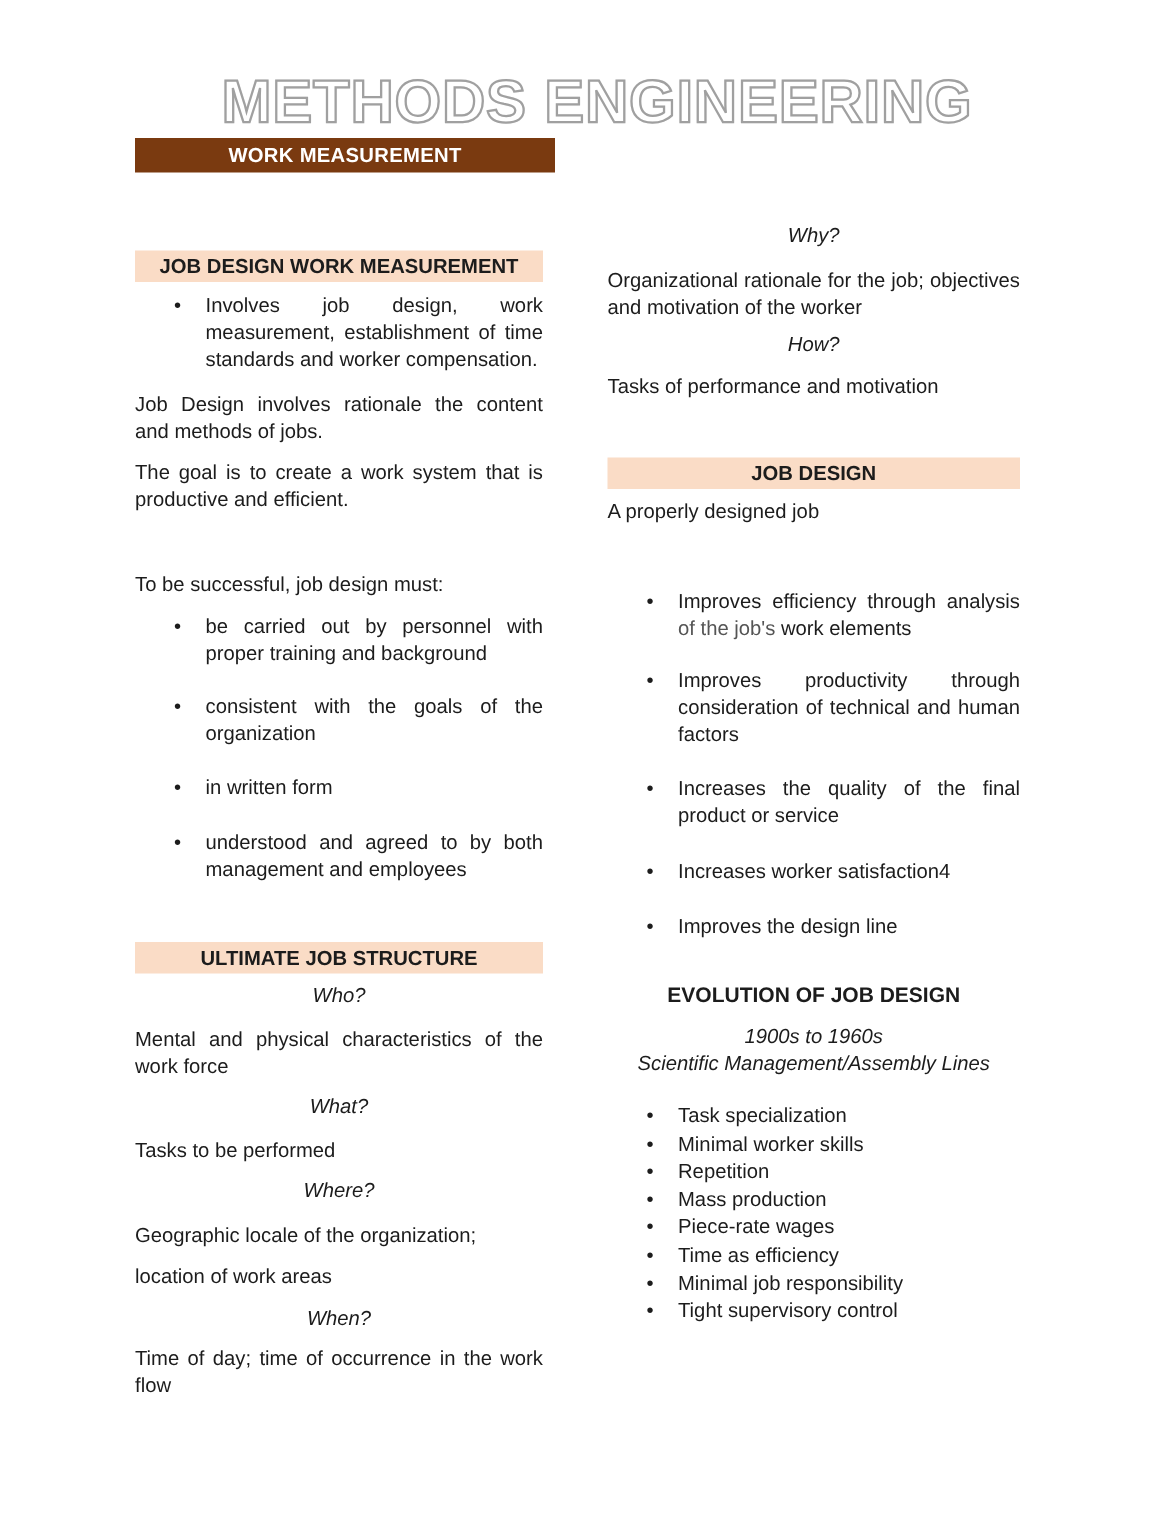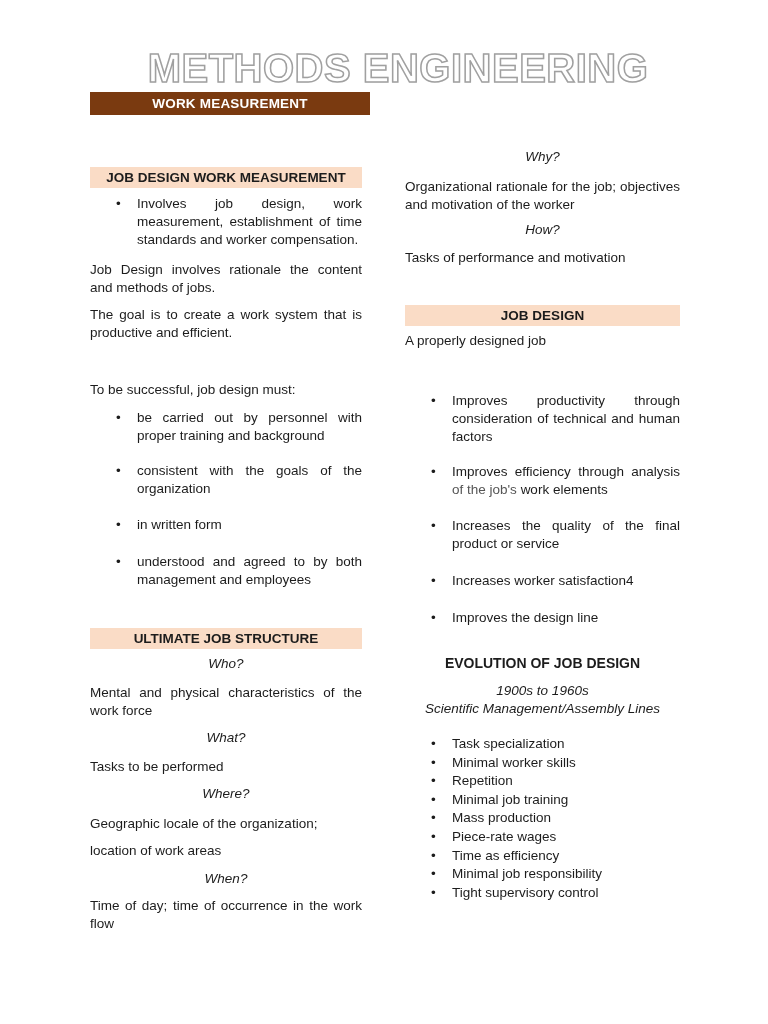--- a/index.html
+++ b/index.html
@@ -109,37 +109,36 @@
 <div class="col col-right">
   <p class="q rq1">Why?</p>
   <p class="just ra1">Organizational rationale for the job; objectives and motivation of the worker</p>
   <p class="q rq2">How?</p>
   <p class="ra2">Tasks of performance and motivation</p>
 
   <div class="ph ph3">JOB DESIGN</div>
   <p class="subhead">A properly designed job</p>
 
   <ul class="benefits">
+    <li class="bi just"><span>Improves efficiency through analysis </span><span class="muted">of the job's </span><span>work elements</span></li>
     <li class="bi just">Improves productivity through consideration of technical and human factors</li>
-    <li class="bi just"><span>Improves efficiency through analysis </span><span class="muted">of the job's </span><span>work elements</span></li>
     <li class="bi just">Increases the quality of the final product or service</li>
     <li class="bi just">Increases worker satisfaction4</li>
     <li class="bi just">Improves the design line</li>
   </ul>
 
   <div class="evo-title">EVOLUTION OF JOB DESIGN</div>
   <div class="era">
     <p>1900s to 1960s</p>
     <p>Scientific Management/Assembly Lines</p>
   </div>
 
   <ul class="evolution">
     <li class="bi">Task specialization</li>
     <li class="bi">Minimal worker skills</li>
     <li class="bi">Repetition</li>
-    <li class="bi">Minimal job training</li>
     <li class="bi">Mass production</li>
     <li class="bi">Piece-rate wages</li>
     <li class="bi">Time as efficiency</li>
     <li class="bi">Minimal job responsibility</li>
     <li class="bi">Tight supervisory control</li>
   </ul>
 </div>
 
 </body></html>

